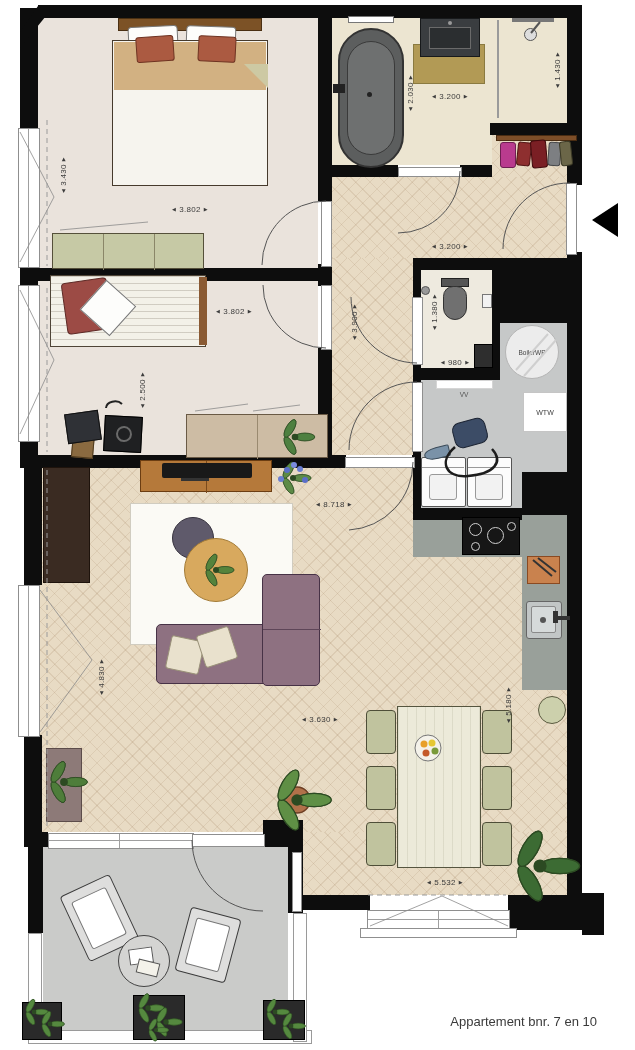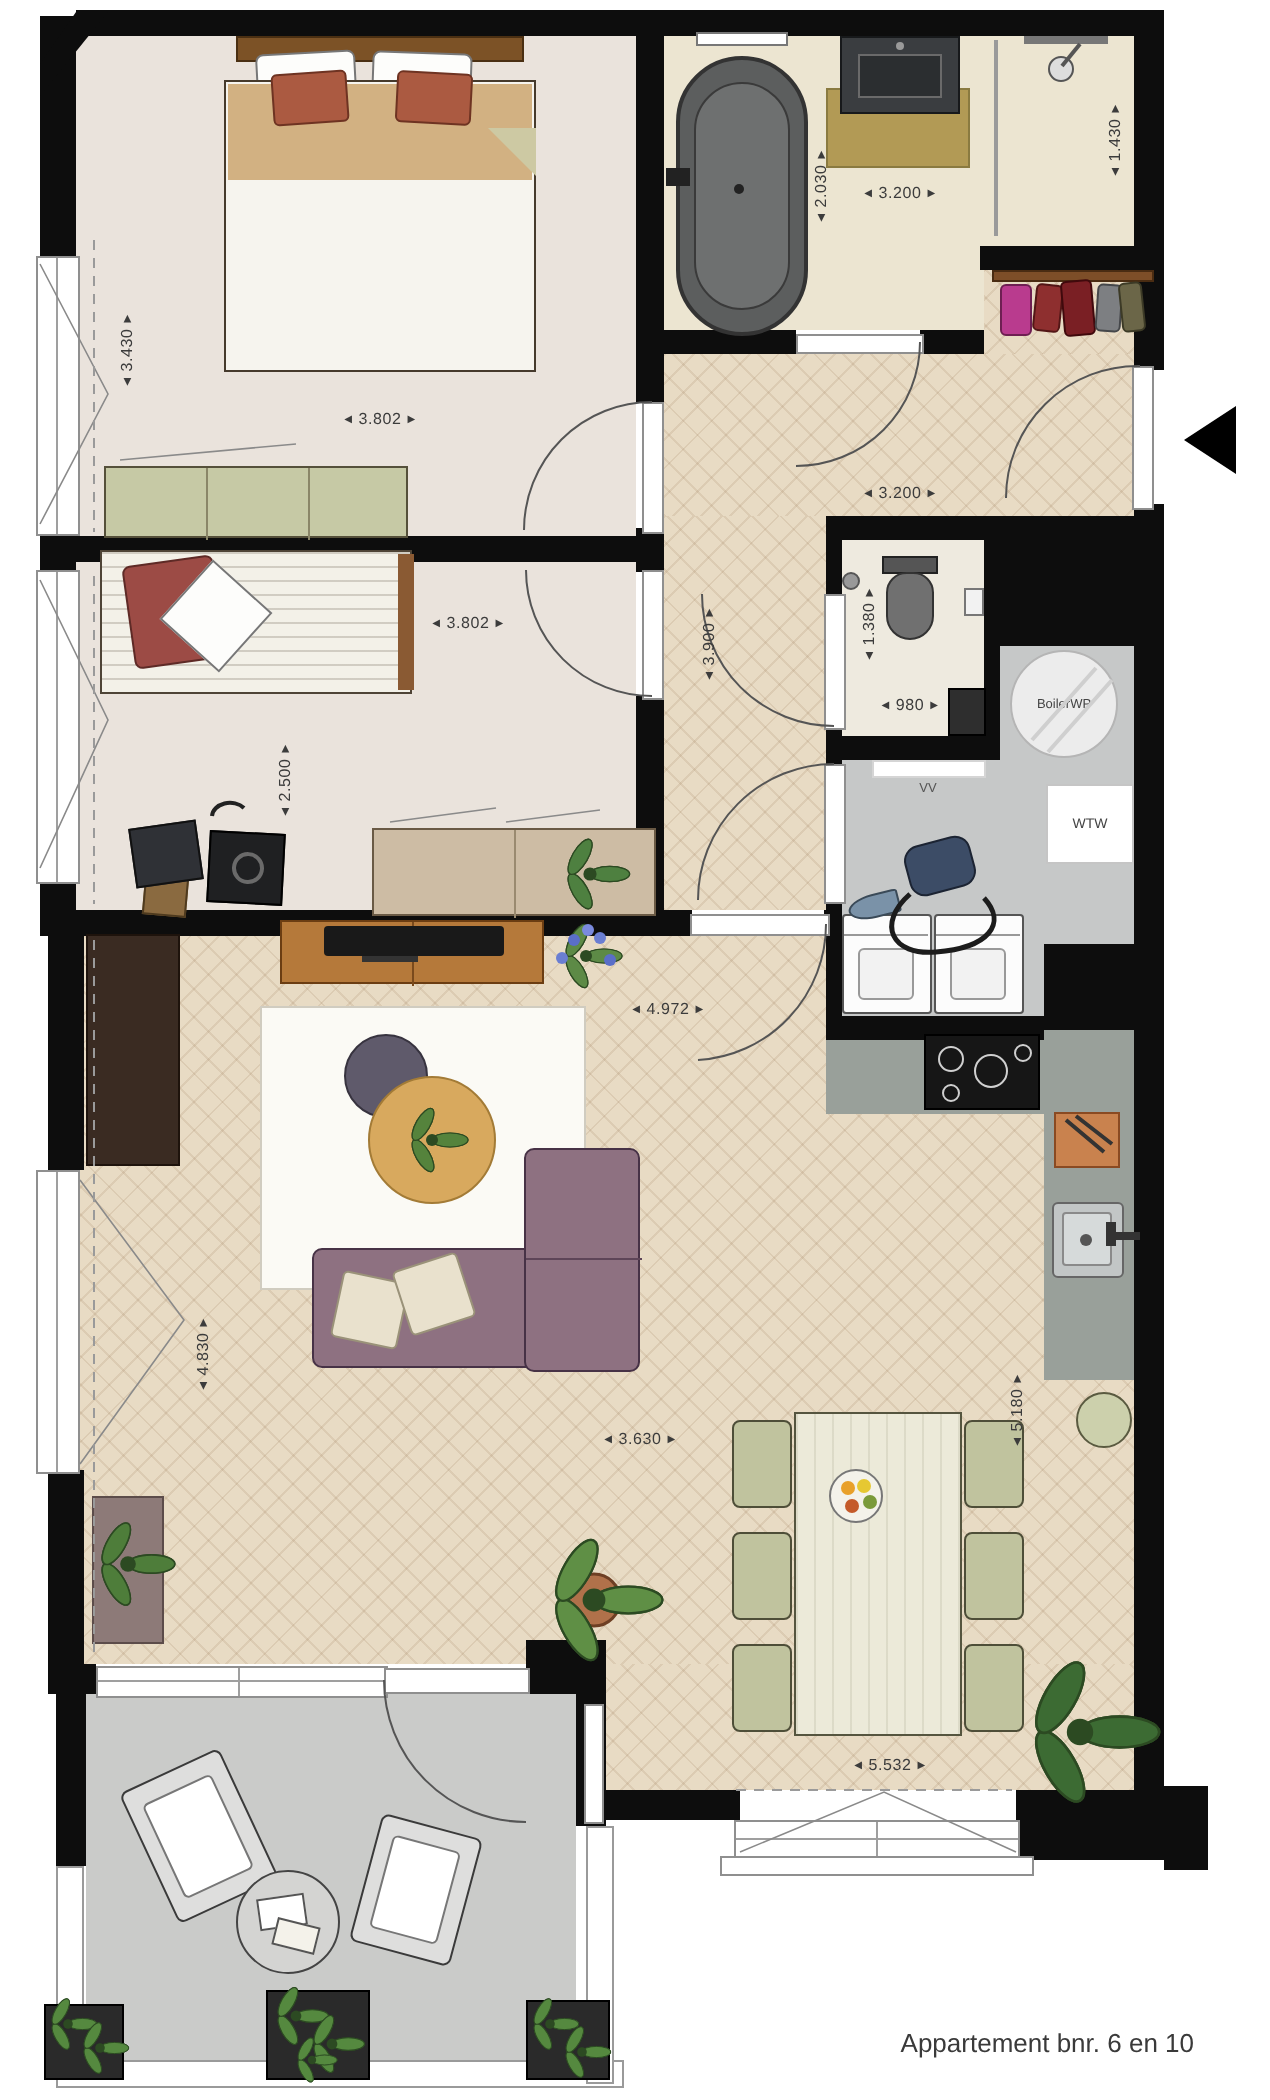--- a/index.html
+++ b/index.html
@@ -332,22 +332,22 @@
 
   <div class="dim v" style="left:38px;top:170px;">3.430</div>
   <div class="dim" style="left:165px;top:204px;">3.802</div>
   <div class="dim v" style="left:385px;top:88px;">2.030</div>
   <div class="dim" style="left:425px;top:91px;">3.200</div>
   <div class="dim v" style="left:532px;top:65px;">1.430</div>
   <div class="dim" style="left:425px;top:241px;">3.200</div>
   <div class="dim" style="left:209px;top:306px;">3.802</div>
   <div class="dim v" style="left:329px;top:317px;">3.900</div>
   <div class="dim v" style="left:409px;top:307px;">1.380</div>
-  <div class="dim" style="left:430px;top:347px;">980</div>
+  <div class="dim" style="left:430px;top:357px;">980</div>
   <div class="dim v" style="left:117px;top:385px;">2.500</div>
-  <div class="dim" style="left:309px;top:499px;">4.972</div>
+  <div class="dim" style="left:309px;top:499px;">8.718</div>
   <div class="dim v" style="left:76px;top:672px;">4.830</div>
   <div class="dim" style="left:295px;top:714px;">3.630</div>
   <div class="dim v" style="left:483px;top:700px;">5.180</div>
   <div class="dim" style="left:420px;top:877px;">5.532</div>
 
-  <div class="footer">Appartement bnr. 6 en 10</div>
+  <div class="footer">Appartement bnr. 7 en 10</div>
 </div>
 
 </body></html>

